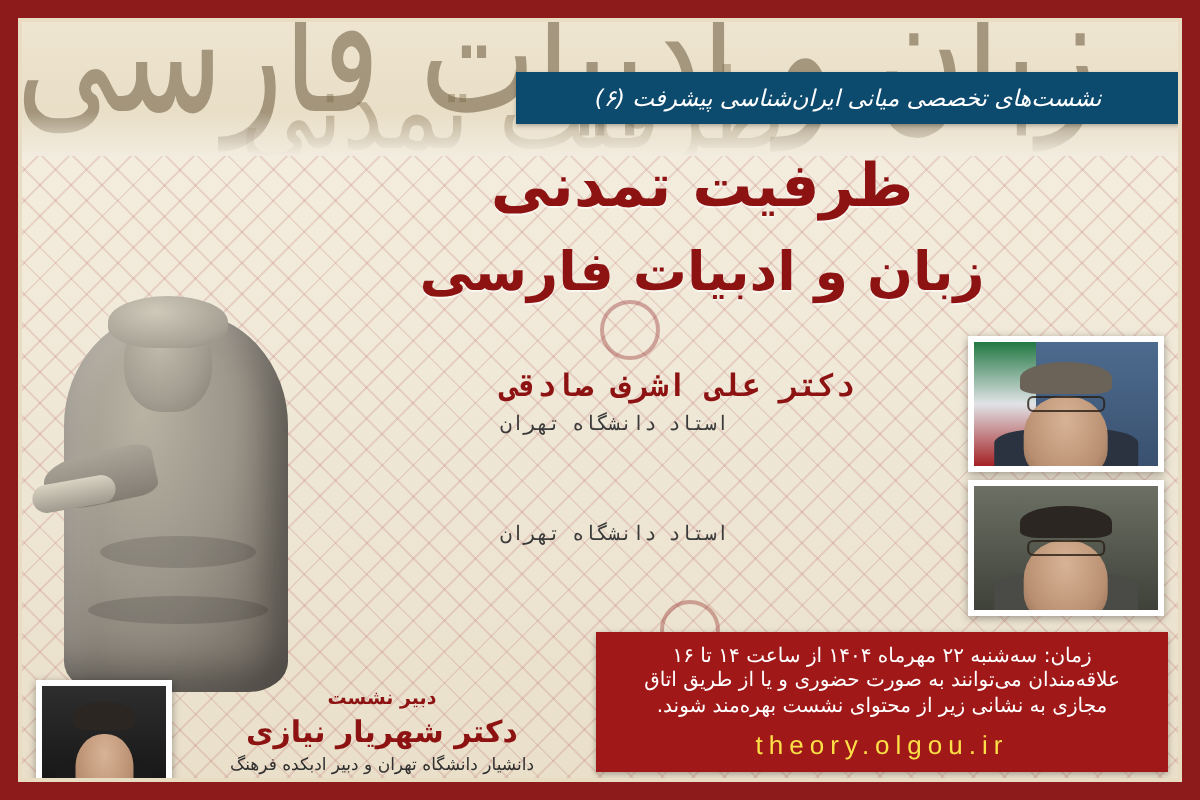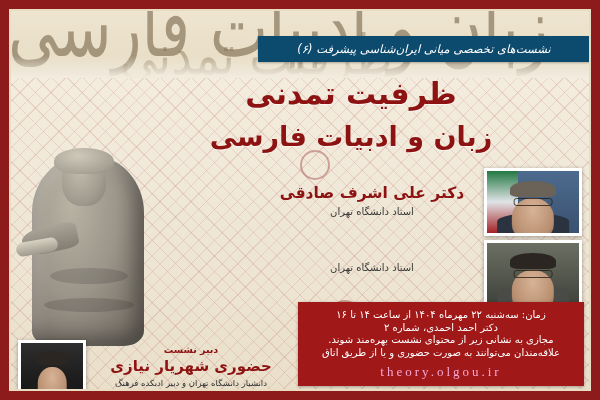--- a/index.html
+++ b/index.html
@@ -252,23 +252,24 @@
     height: 9%;
     border: 1.5px solid rgba(40,30,20,0.8);
     border-radius: 3px;
   }
 
   
   .speaker {
     position: absolute;
     z-index: 12;
     direction: rtl;
-    text-align: center;
-    right: 118px;
+    text-align: left;
+    right: 130px;
     width: 220px;
+    font-family: Liberation Mono, monospace;
   }
   .speaker .name {
     color: #8d1212;
     font-size: 15.5px;
     font-weight: bold;
   }
   .speaker .role {
     color: #3a3a3a;
     font-size: 10px;
     margin-top: 4px;
@@ -320,22 +321,22 @@
   .infobox .ln {
     font-size: 10px;
     line-height: 12.5px;
     display: block;
   }
   .infobox .url {
     margin-top: 5px;
     font-size: 13px;
     letter-spacing: 3px;
     direction: ltr;
-    color: #f9a8d4;
-    font-family: Liberation Serif, serif;
+    color: #fde047;
+    font-family: Liberation Sans, sans-serif;
   }
 
   
   .medallion {
     position: absolute;
     width: 26px; height: 26px;
     border: 2px solid rgba(140,30,30,0.35);
     border-radius: 50%;
     z-index: 10;
   }
@@ -398,29 +399,28 @@
 
   <div class="photo photo-3">
     <div class="face-bg-c"></div>
     <div class="face-body black"></div>
     <div class="face-head"></div>
     <div class="face-hair dark"></div>
   </div>
 
   <div class="moderator">
     <div class="label">دبیر نشست</div>
-    <div class="name">حضوری شهریار نیازی</div>
+    <div class="name">دکتر شهریار نیازی</div>
     <div class="role">دانشیار دانشگاه تهران و دبیر ادبکده فرهنگ</div>
   </div>
 
   <div class="infobox">
     <span class="ln">زمان: سه‌شنبه ۲۲ مهرماه ۱۴۰۴ از ساعت ۱۴ تا ۱۶</span>
-    <span class="ln">دکتر احمد احمدی، شماره ۲</span>
+    <span class="ln">علاقه‌مندان می‌توانند به صورت حضوری و یا از طریق اتاق</span>
     <span class="ln">مجازی به نشانی زیر از محتوای نشست بهره‌مند شوند.</span>
-    <span class="ln">علاقه‌مندان می‌توانند به صورت حضوری و یا از طریق اتاق</span>
     <div class="url">theory.olgou.ir</div>
   </div>
 
   <div class="medallion" style="left:300px; top:150px;"></div>
   <div class="medallion" style="left:330px; top:300px;"></div>
 
   <div class="frame"></div>
   <div class="frame-inner"></div>
 </div>
 

